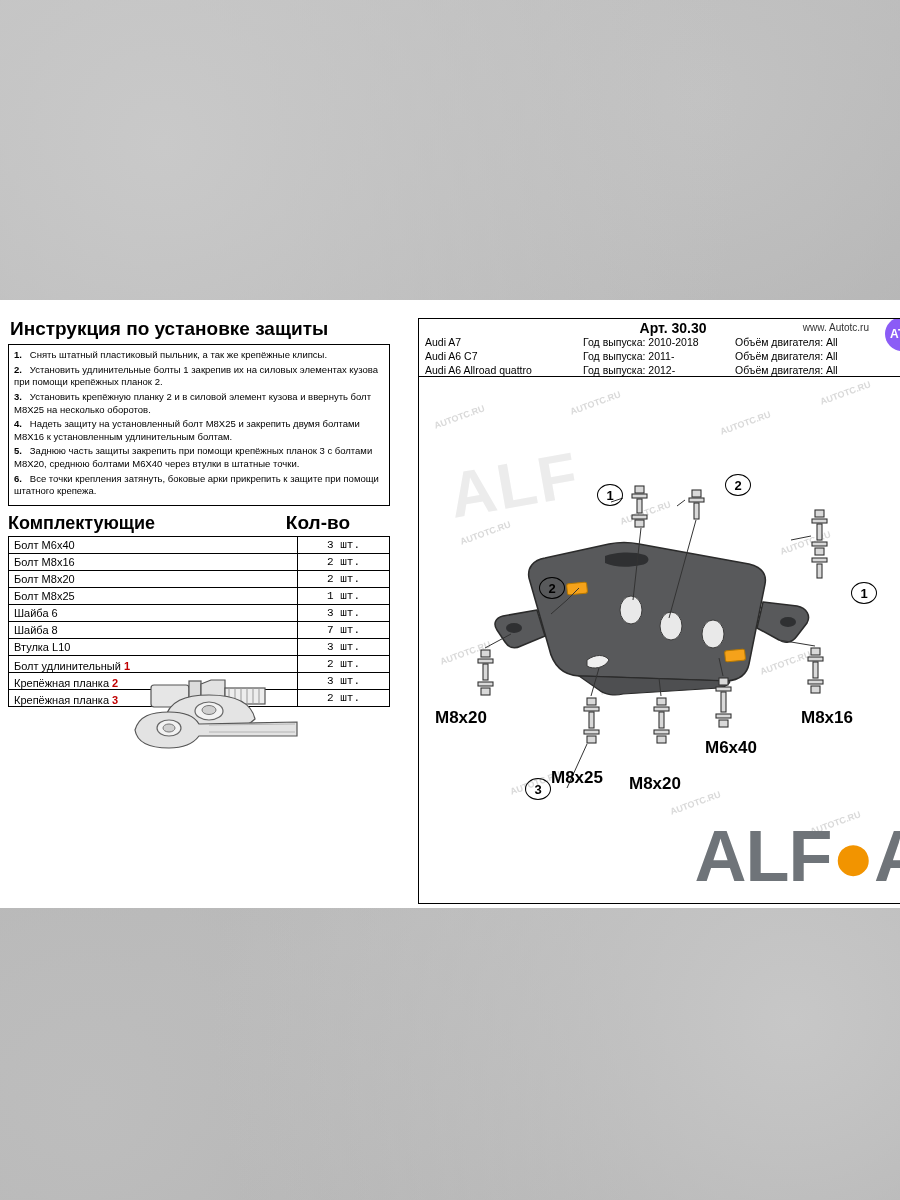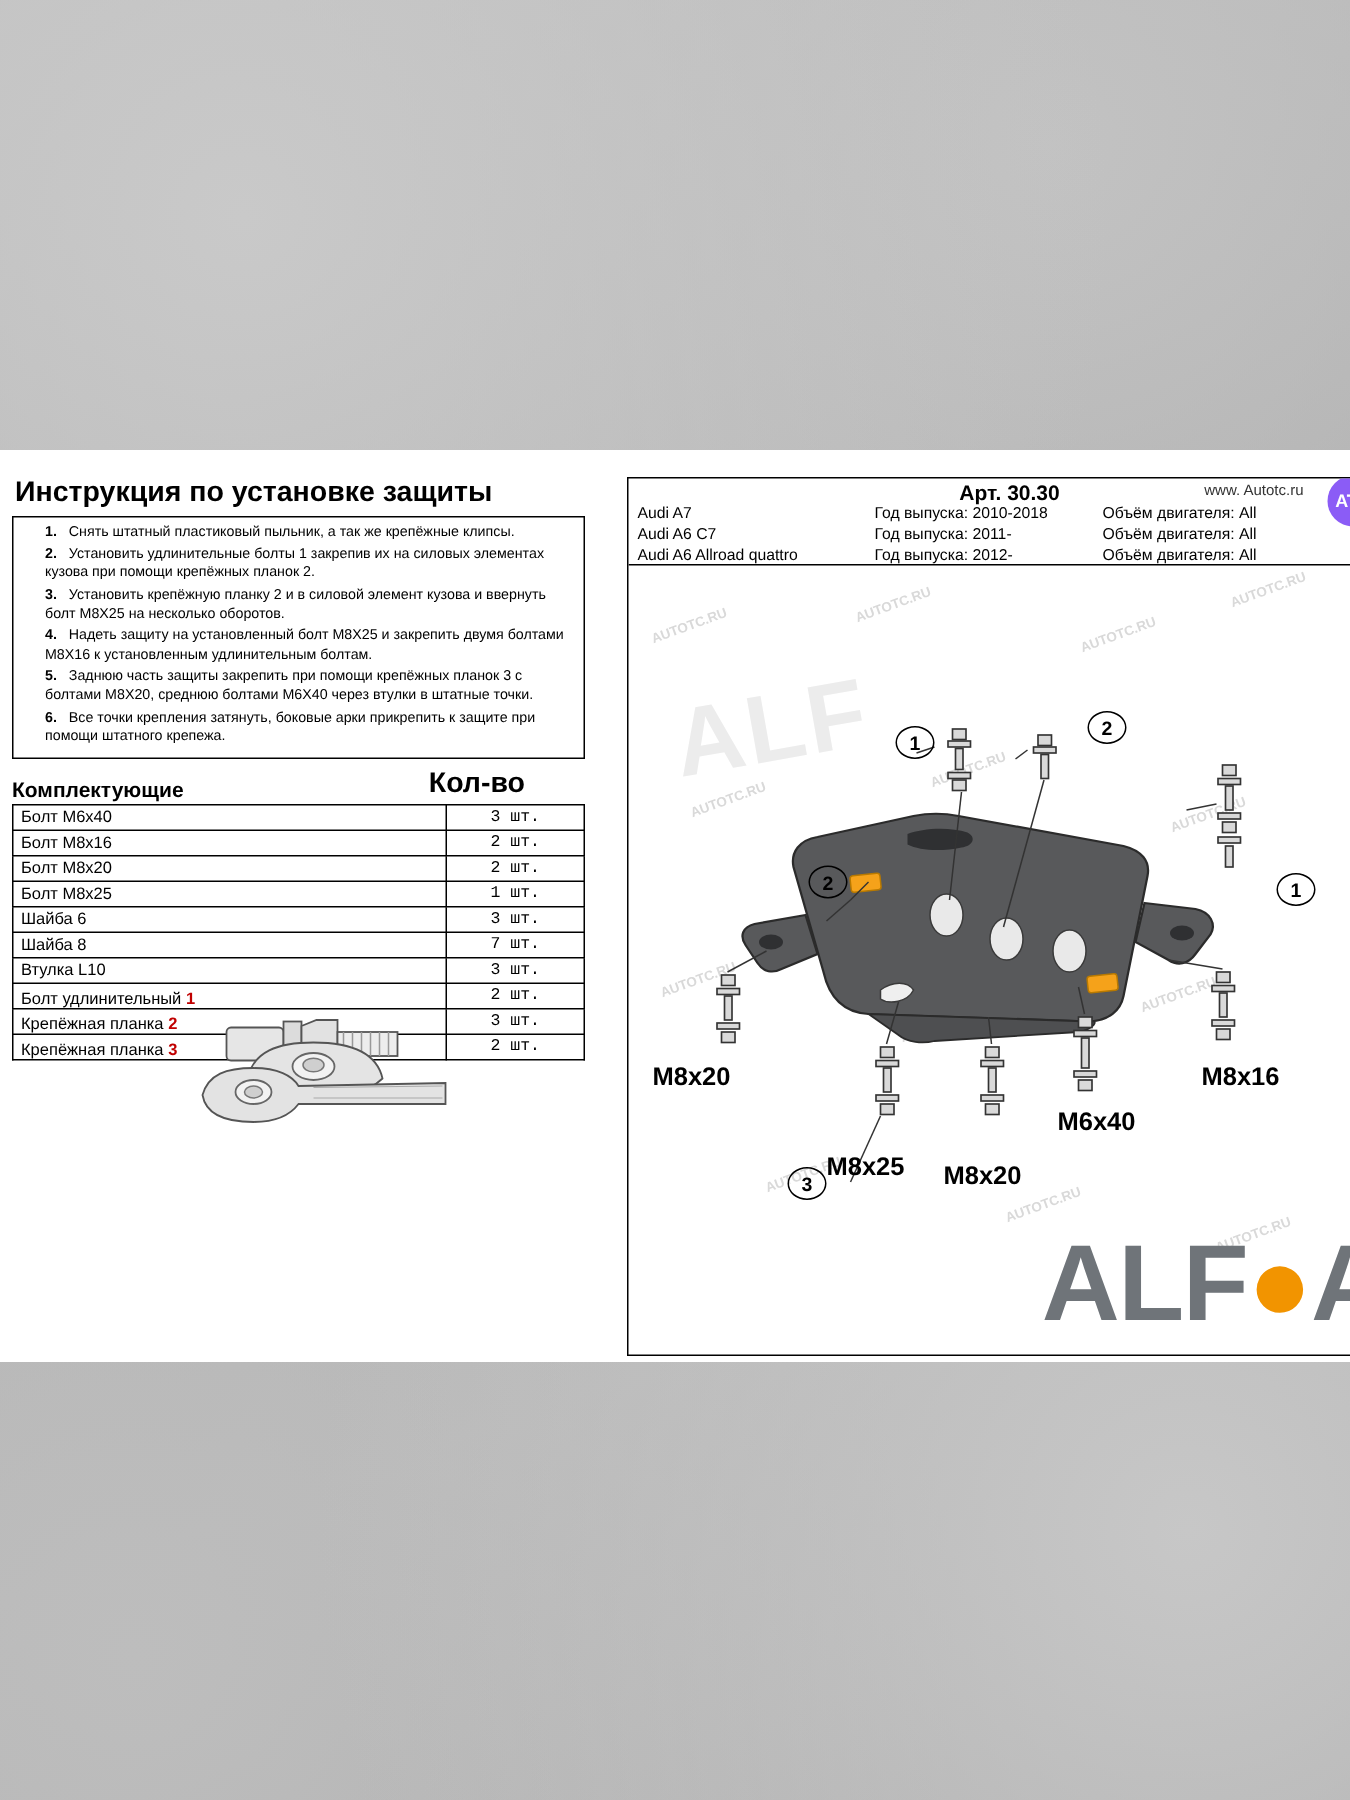--- a/index.html
+++ b/index.html
@@ -38,28 +38,28 @@
 
   
   .instr-title {
     font-size:19px; font-weight:bold; color:#000;
     margin:0 0 4px 2px; letter-spacing:0px;
   }
   .instr-box {
     border:1px solid #000; padding:4px 5px 5px 5px;
     font-size:9.5px; line-height:1.33; color:#000;
   }
-  .instr-item { margin:0 0 2px 16px; display:block; }
+  .instr-item { margin:0 0 2px 0; display:block; }
   .num-red { color:#c00000; font-weight:bold; }
 
   .komplekt-head {
     display:flex; align-items:flex-end; justify-content:space-between;
     margin:6px 0 2px 0;
   }
-  .komplekt-title { font-size:14px; font-weight:bold; }
+  .komplekt-title { font-size:18px; font-weight:bold; }
   .kolvo-title { font-size:19px; font-weight:bold; padding-right:40px;}
 
   table.parts {
     width:100%; border-collapse:collapse; font-size:11px;
   }
   table.parts td {
     border:1px solid #000; padding:2px 5px; vertical-align:middle; height:17px;
   }
   table.parts td.qty { width:92px; text-align:center;font-family:Liberation Mono, monospace; }
   td.img-cell { height:72px; position:relative; padding:0; }

